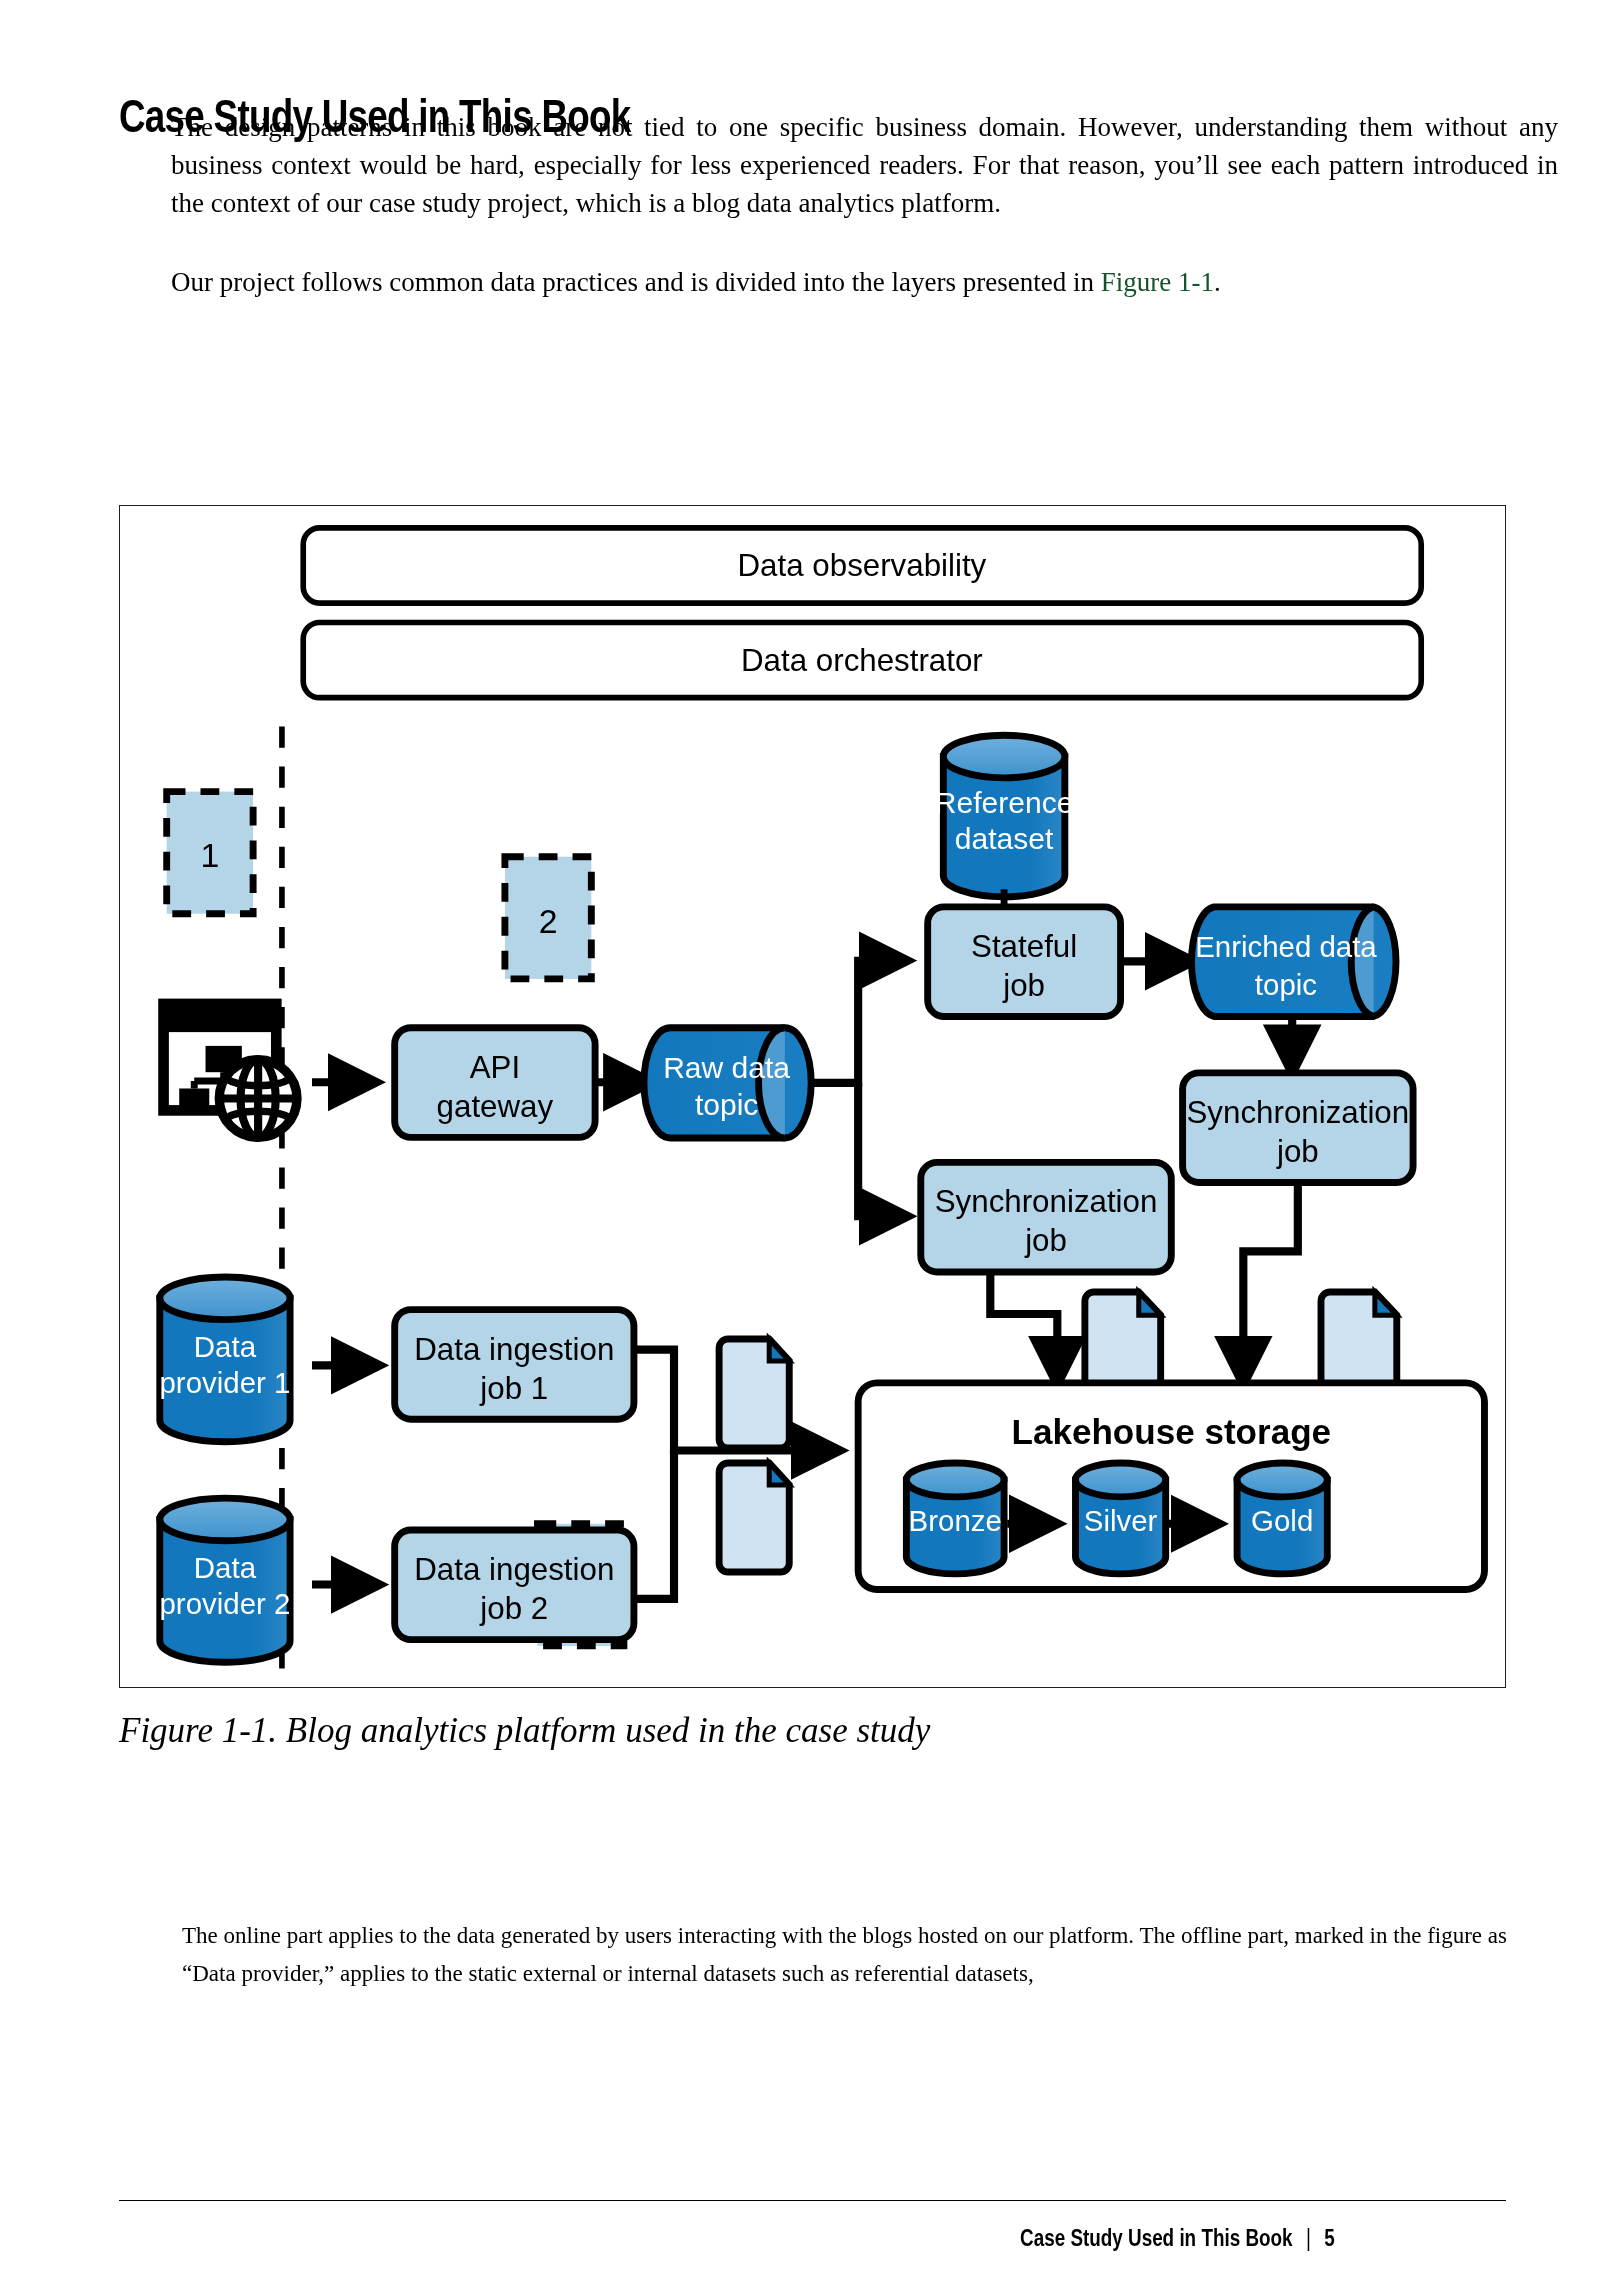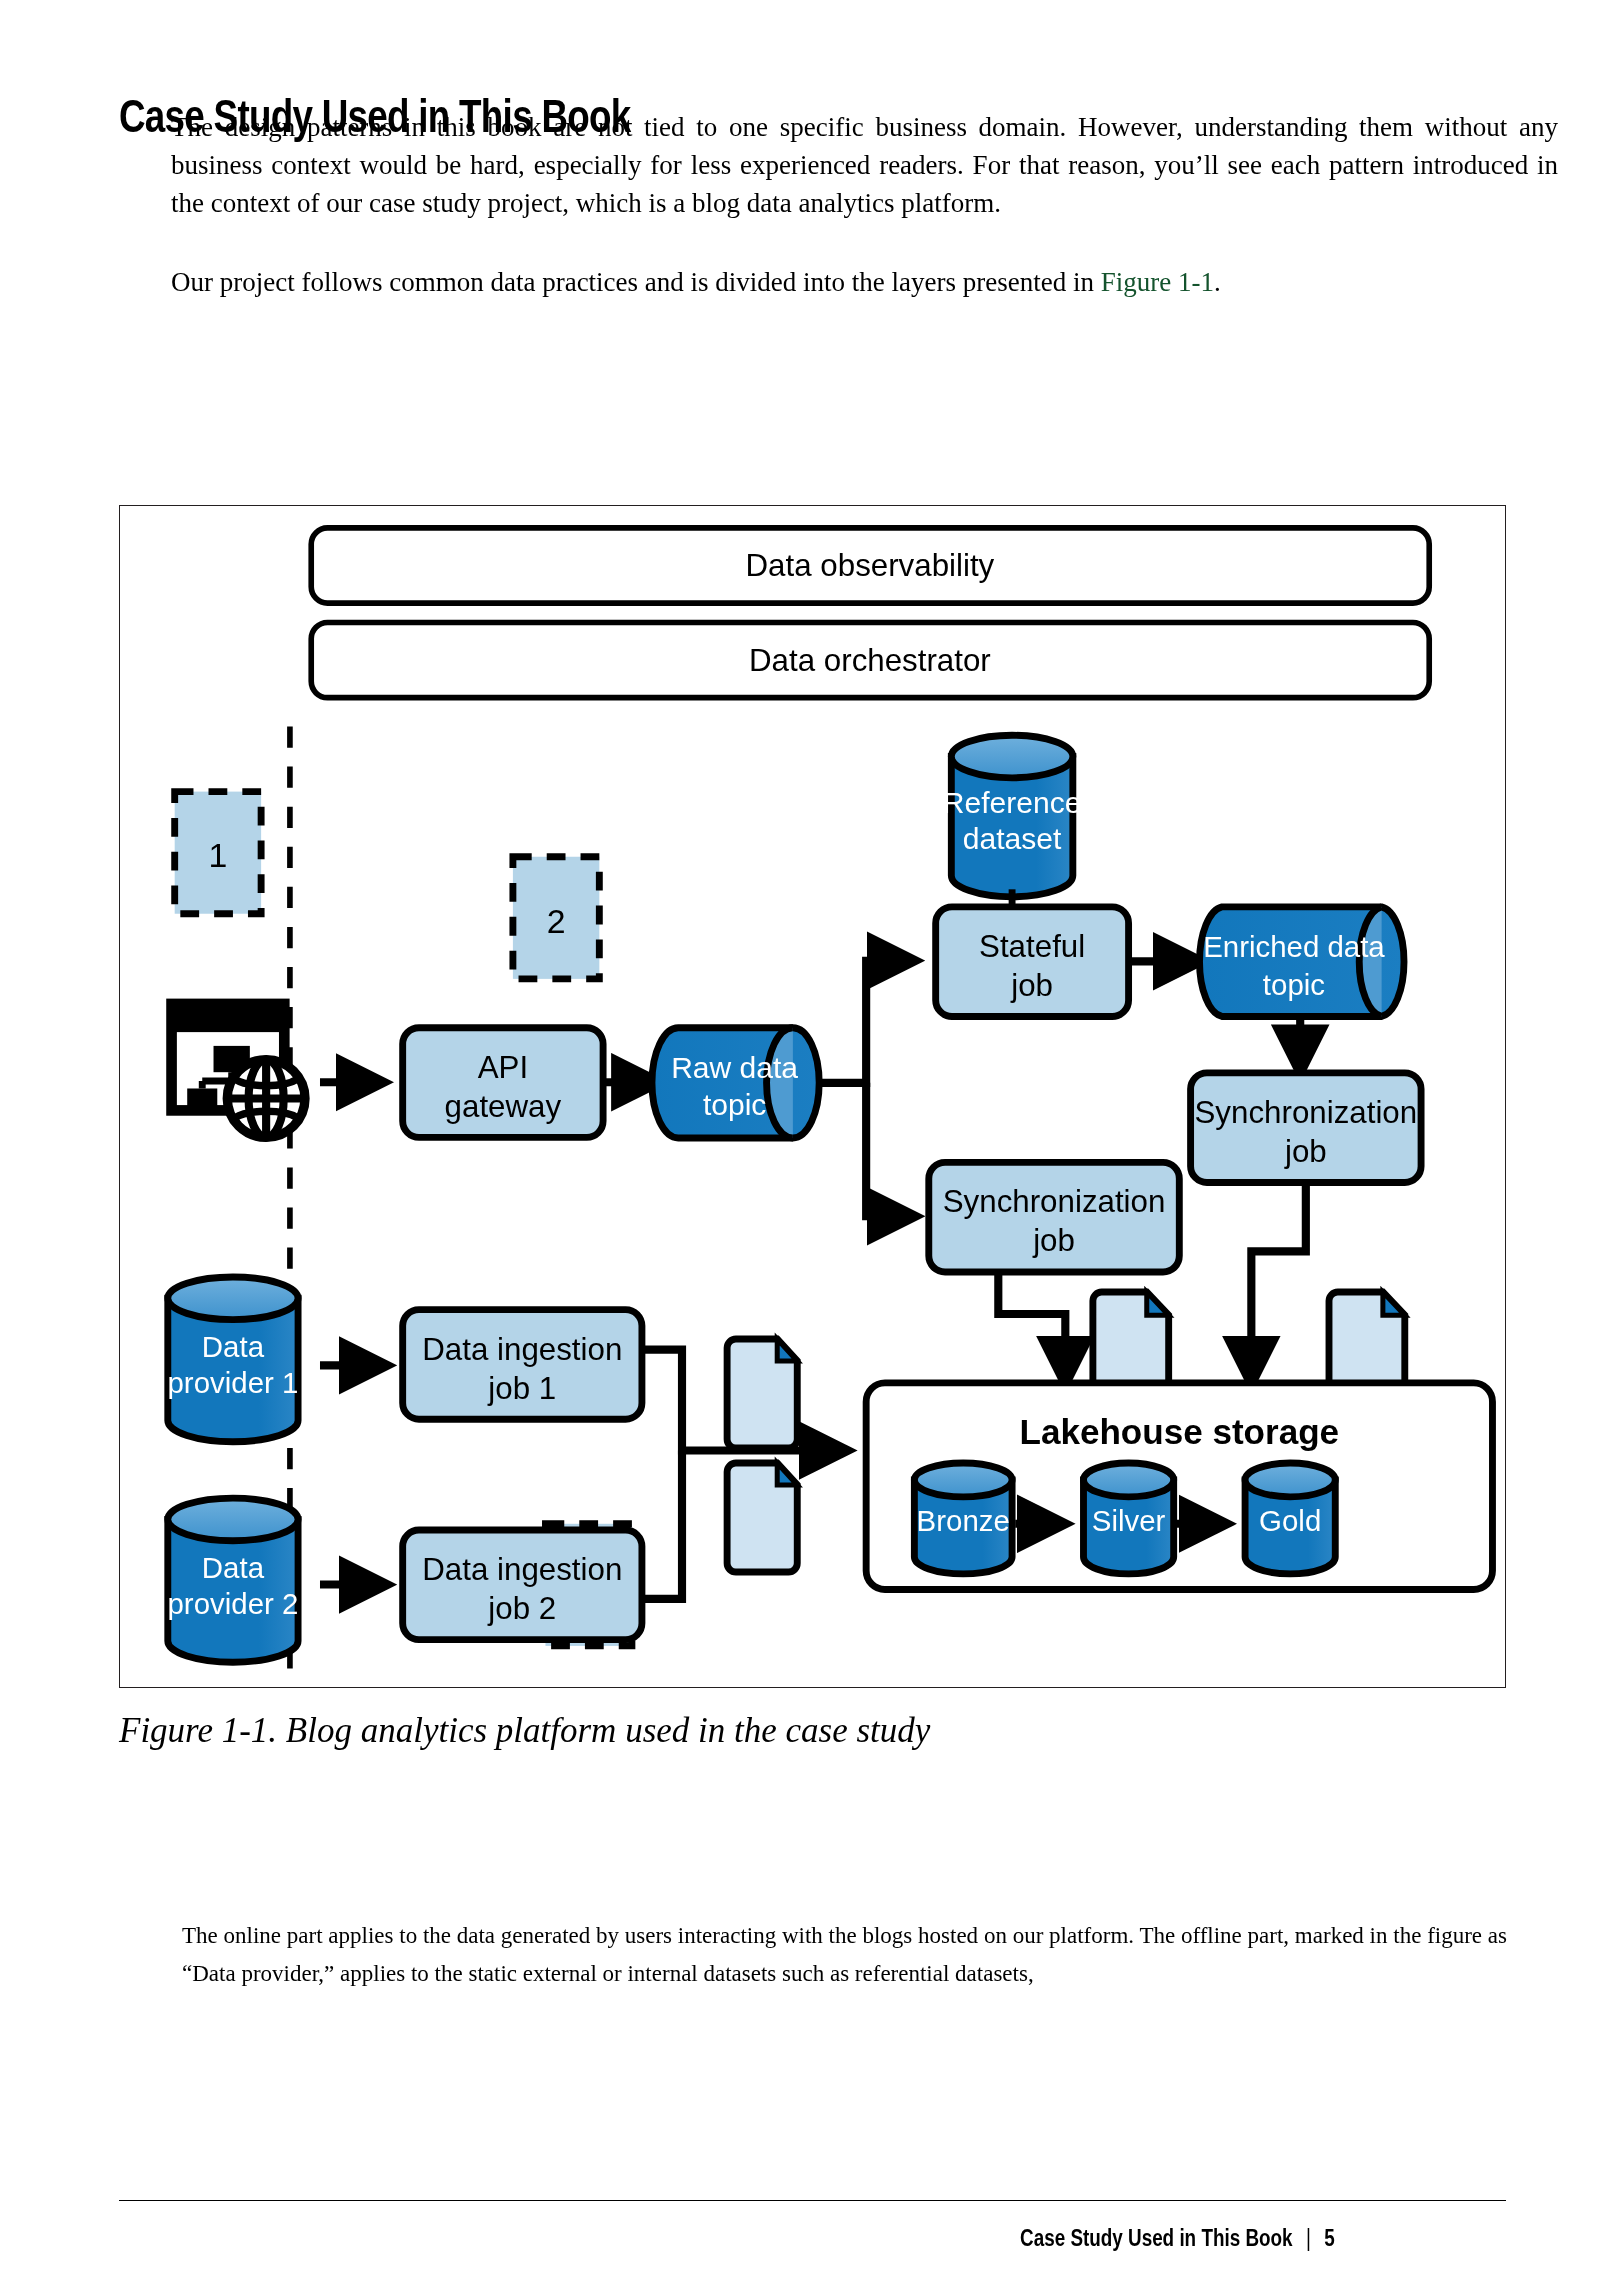--- a/index.html
+++ b/index.html
@@ -109,21 +109,21 @@
     position: absolute;
     left: 119px;
     top: 505px;
     width: 1387px;
     height: 1183px;
     border: 1.3px solid #231f20;
     background: #fff;
   }
   .diagram {
     position: absolute;
-    left: 12px; top: 0;
+    left: 4px; top: 0;
     width: 1385px;
     height: 1180px;
     text-decoration: underline;
   }
   .diagram svg { display:block; }
 </style>
 </head>
 <body>
 
 <div class="page">

